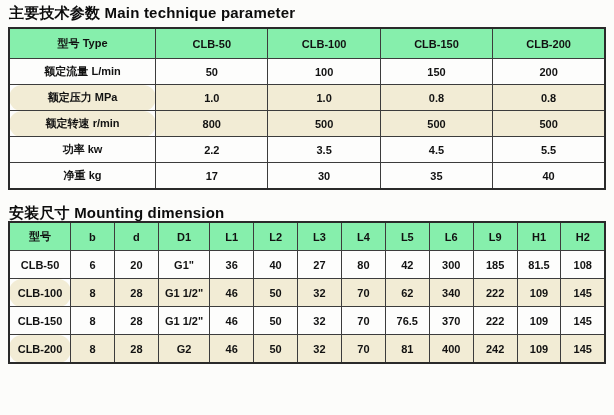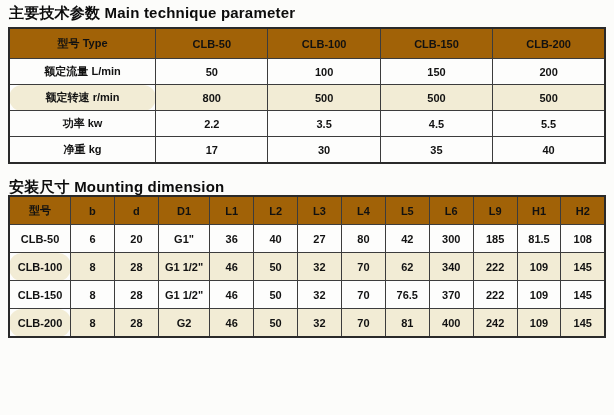--- a/index.html
+++ b/index.html
@@ -41,21 +41,21 @@
     white-space: nowrap;
   }
   
   #tbl-params thead th { height: 29px; }
   #tbl-params tbody td, #tbl-params tbody th { height: 25px; }
   
   #tbl-dims thead th { height: 27px; }
   #tbl-dims tbody td, #tbl-dims tbody th { height: 27px; }
 
   .hdr {
-    background: #a16207;
+    background: #86efac;
     font-weight: 700;
     color: #111;
   }
   tr.alt td, tr.alt th { background: #f2ecd5; }
   tr.plain td, tr.plain th { background: #fdfdfc; }
   .row-label { font-weight: 700; border-radius: 13px; }
   .val { font-weight: 600; }
 </style>
 </head>
 <body>
@@ -81,20 +81,27 @@
           <th class="hdr">CLB-200</th>
         </tr>
       </thead>
     <tbody>
         <tr class="plain">
           <td class="row-label">额定流量 L/min</td>
           <td class="val">50</td>
           <td class="val">100</td>
           <td class="val">150</td>
           <td class="val">200</td>
+        </tr>
+        <tr class="alt">
+          <td class="row-label">额定压力 MPa</td>
+          <td class="val">1.0</td>
+          <td class="val">1.0</td>
+          <td class="val">0.8</td>
+          <td class="val">0.8</td>
         </tr>
         <tr class="alt">
           <td class="row-label">额定转速 r/min</td>
           <td class="val">800</td>
           <td class="val">500</td>
           <td class="val">500</td>
           <td class="val">500</td>
         </tr>
         <tr class="plain">
           <td class="row-label">功率 kw</td>

